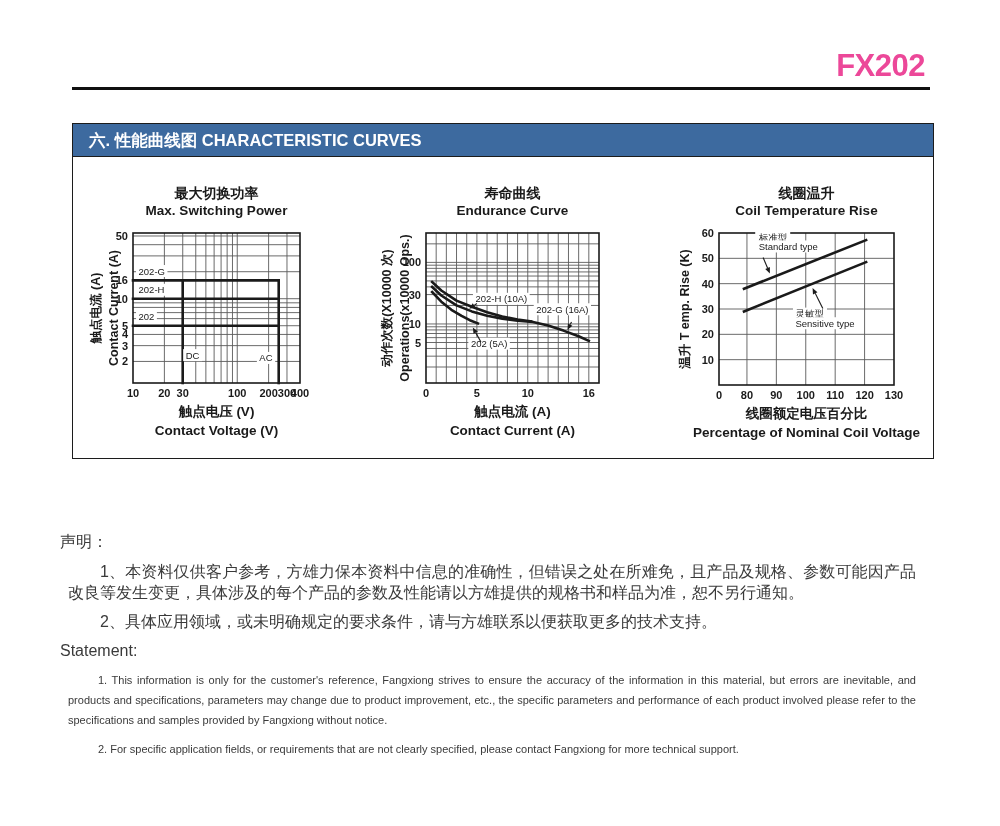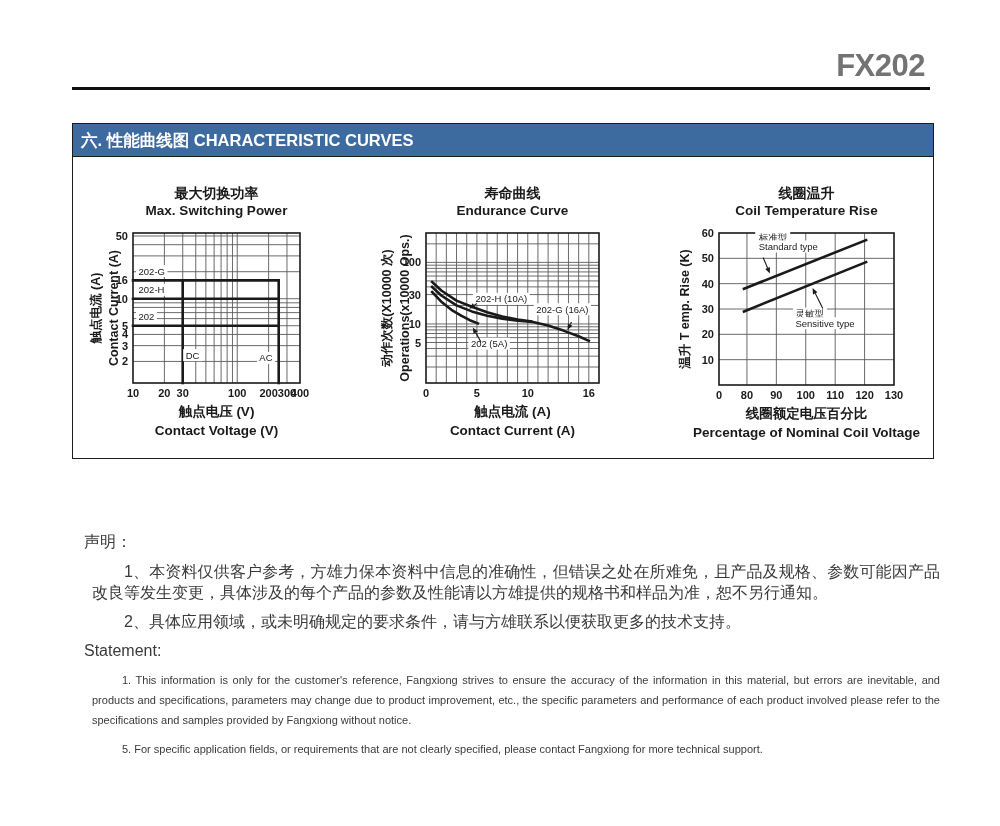--- a/index.html
+++ b/index.html
@@ -9,37 +9,37 @@
   }
   .product-code{
     position:absolute;top:48px;right:75px;font-size:31px;font-weight:bold;letter-spacing:-0.5px;
   }
   .top-rule{position:absolute;top:87px;left:72px;width:858px;height:3px;background:#101010;}
   .section-box{
     position:absolute;top:123px;left:72px;width:862px;height:336px;
     border:1.5px solid #1c1c1c;box-sizing:border-box;background:#fff;
   }
   .section-header{
-    height:33px;line-height:33px;padding-left:8px;color:#ffffff;
+    height:33px;line-height:33px;padding-left:16px;color:#ffffff;
     font-size:16.5px;font-weight:bold;border-bottom:1.5px solid #1c1c1c;box-sizing:border-box;
   }
   .charts-figure{position:absolute;top:33px;left:0;width:859px;height:302px;}
   svg text{font-family:"Liberation Sans","DejaVu Sans",sans-serif;}
   .statement{
-    position:absolute;top:531px;left:84px;width:864px;color:#3a3a3a;
+    position:absolute;top:531px;left:60px;width:864px;color:#3a3a3a;
   }
   .st-h{font-size:16px;line-height:22px;}
   .st-p{margin:8px;text-align:justify;}
   .st-p.zh{font-size:16px;line-height:21px;text-indent:32px;}
   .st-p.en{font-size:11px;line-height:20.2px;text-indent:30px;}
 </style>
 </head>
 <body>
 
-<div class="product-code" style="color: #737373; margin-left: 16px;">FX202</div>
+<div class="product-code" style="color: #ec4899; margin-left: 16px;">FX202</div>
 <div class="top-rule"></div>
 
 <div class="section-box">
   <div class="section-header" style="background: rgb(61, 106, 159);">
     <span>六. 性能曲线图 CHARACTERISTIC CURVES</span>
   </div>
   <div class="charts-figure">
     <svg id="charts-svg" width="859" height="302" viewBox="0 0 859 302">
         <g>
           <line x1="91.37960472642096" y1="76" x2="91.37960472642096" y2="226" stroke="#5a5a5a" stroke-width="0.9"></line>
@@ -218,14 +218,14 @@
       </svg>
   </div>
 </div>
 
 <div class="statement">
   <div class="st-h">声明：</div>
   <p class="st-p zh">1、本资料仅供客户参考，方雄力保本资料中信息的准确性，但错误之处在所难免，且产品及规格、参数可能因产品改良等发生变更，具体涉及的每个产品的参数及性能请以方雄提供的规格书和样品为准，恕不另行通知。</p>
   <p class="st-p zh">2、具体应用领域，或未明确规定的要求条件，请与方雄联系以便获取更多的技术支持。</p>
   <div class="st-h">Statement:</div>
   <p class="st-p en">1. This information is only for the customer's reference, Fangxiong strives to ensure the accuracy of the information in this material, but errors are inevitable, and products and specifications, parameters may change due to product improvement, etc., the specific parameters and performance of each product involved please refer to the specifications and samples provided by Fangxiong without notice.</p>
-  <p class="st-p en">5. For specific application fields, or requirements that are not clearly specified, please contact Fangxiong for more technical support.</p>
+  <p class="st-p en">2. For specific application fields, or requirements that are not clearly specified, please contact Fangxiong for more technical support.</p>
 </div>
 
 </body></html>

